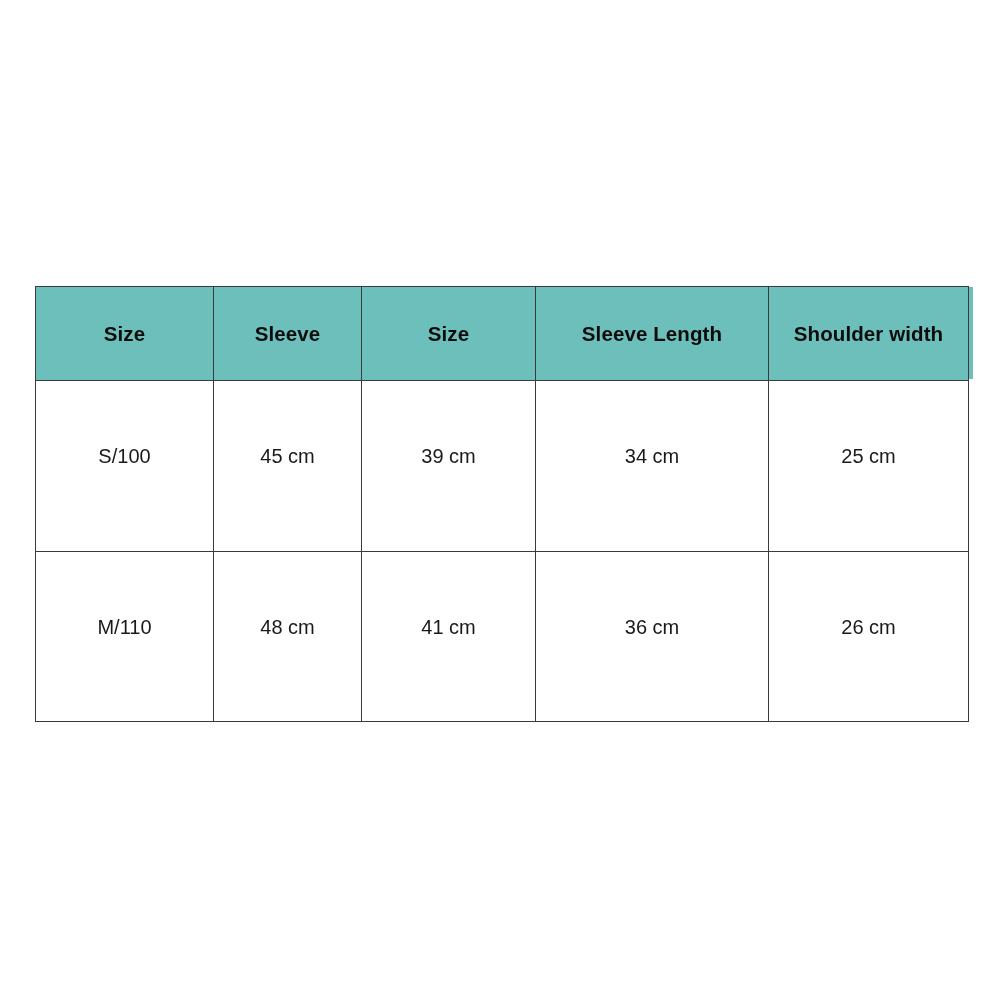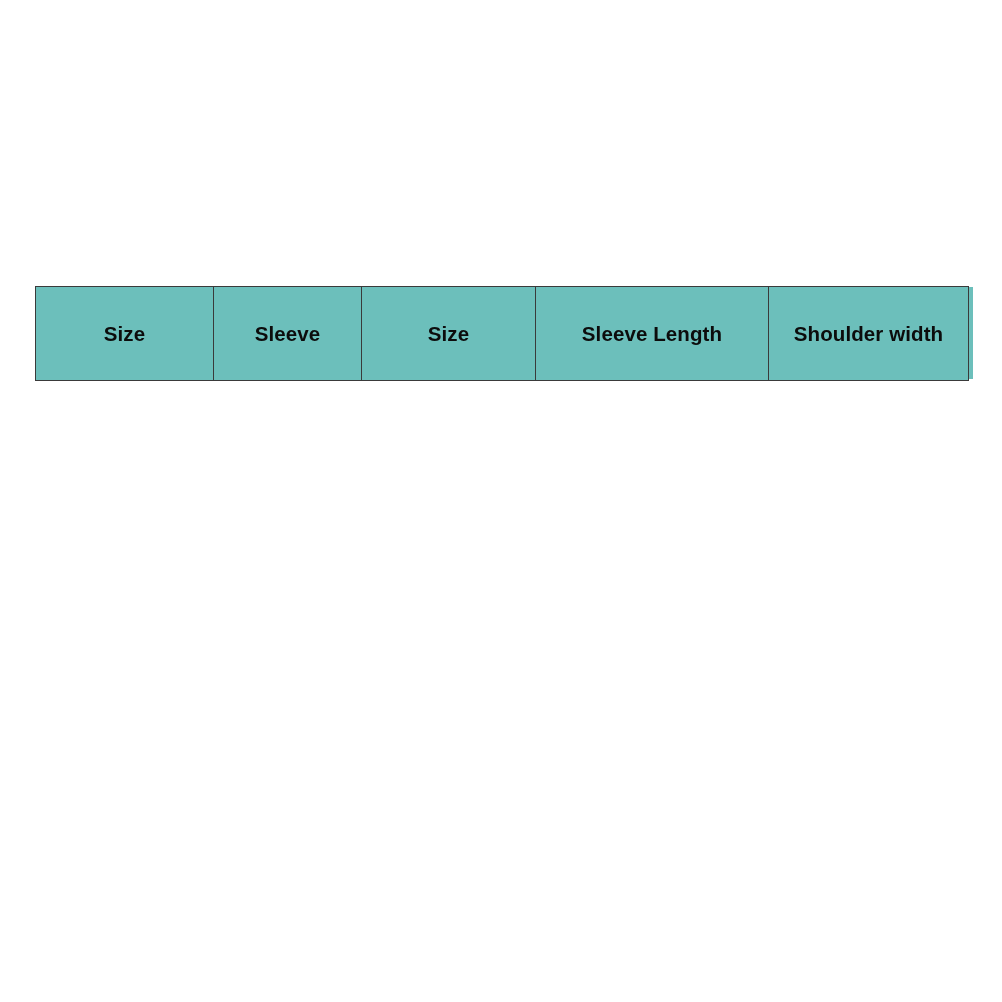--- a/index.html
+++ b/index.html
@@ -133,21 +133,55 @@
             <span class="head-text">Sleeve Length</span>
           </th>
           <th>
             <span class="head-text">Shoulder width</span>
           </th>
         </tr>
       </thead>
 
       <tbody>
 
+        <tr>
+          <td>
+            <span class="cell-text">S/100</span>
+          </td>
+          <td>
+            <span class="cell-text">45 cm</span>
+          </td>
+          <td>
+            <span class="cell-text">39 cm</span>
+          </td>
+          <td>
+            <span class="cell-text">34 cm</span>
+          </td>
+          <td>
+            <span class="cell-text">25 cm</span>
+          </td>
+        </tr>
 
+        <tr>
+          <td>
+            <span class="cell-text">M/110</span>
+          </td>
+          <td>
+            <span class="cell-text">48 cm</span>
+          </td>
+          <td>
+            <span class="cell-text">41 cm</span>
+          </td>
+          <td>
+            <span class="cell-text">36 cm</span>
+          </td>
+          <td>
+            <span class="cell-text">26 cm</span>
+          </td>
+        </tr>
 
 
 
       </tbody>
     </table>
   </div>
 
 </div>
 
 </body></html>

